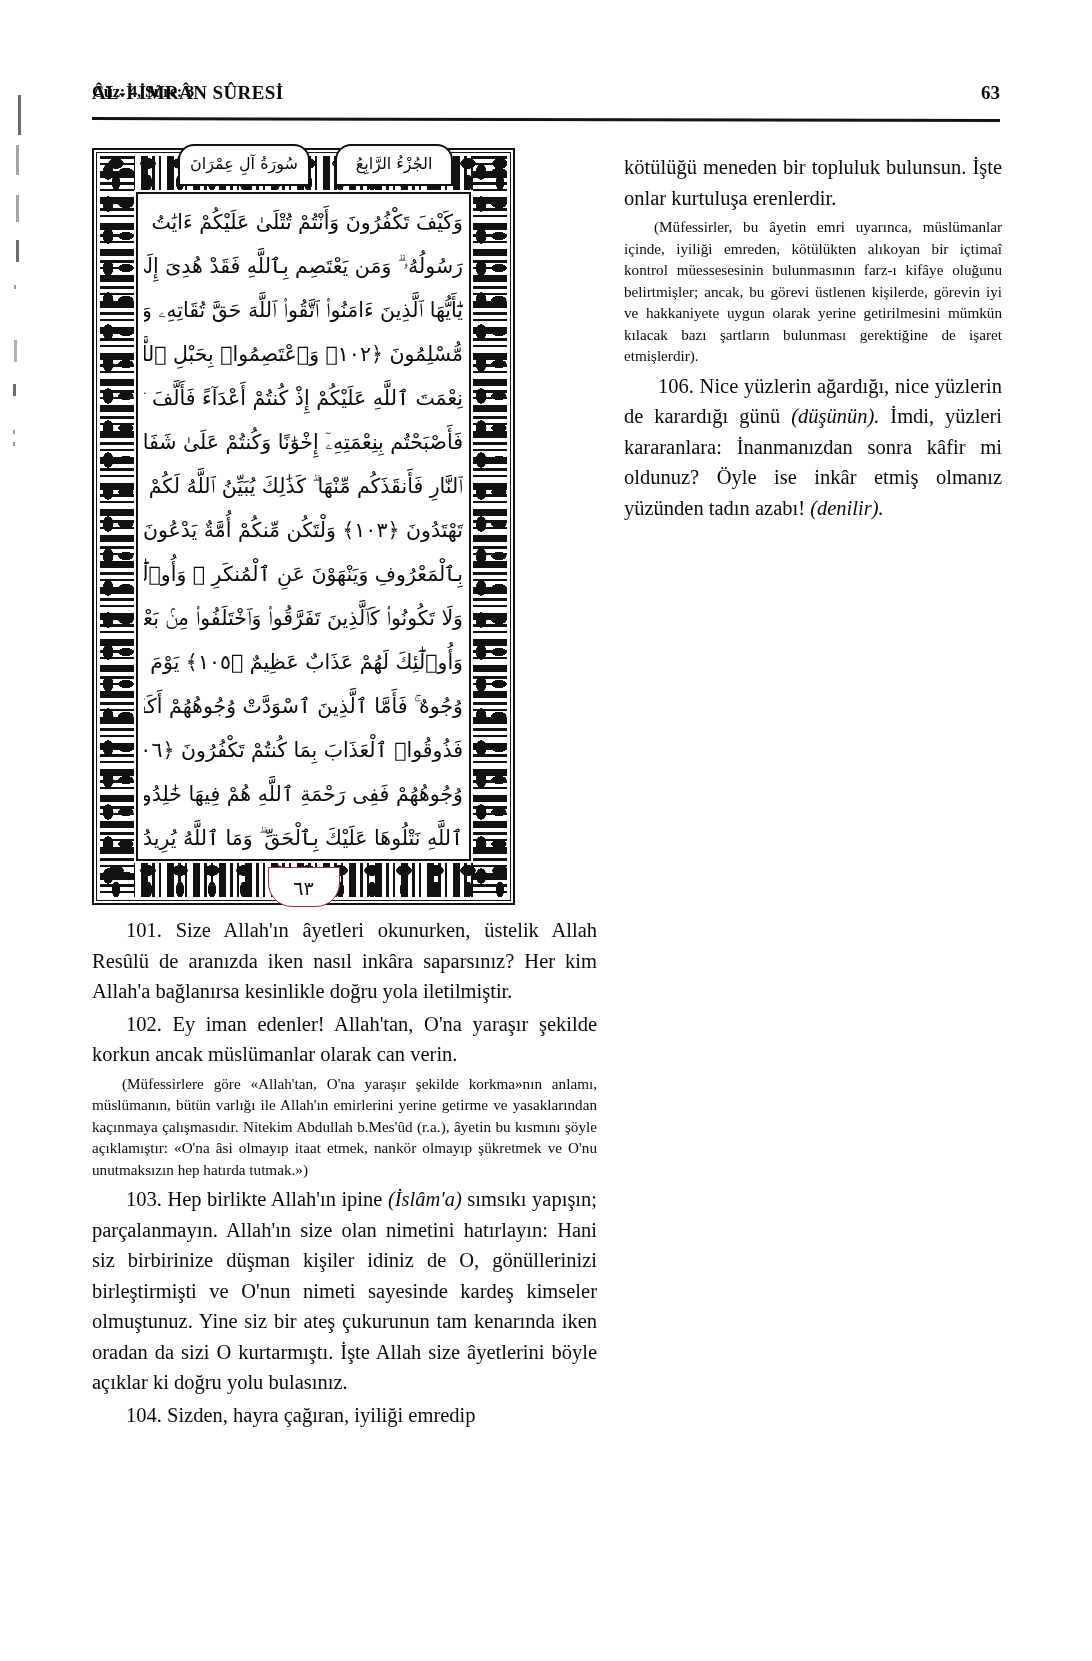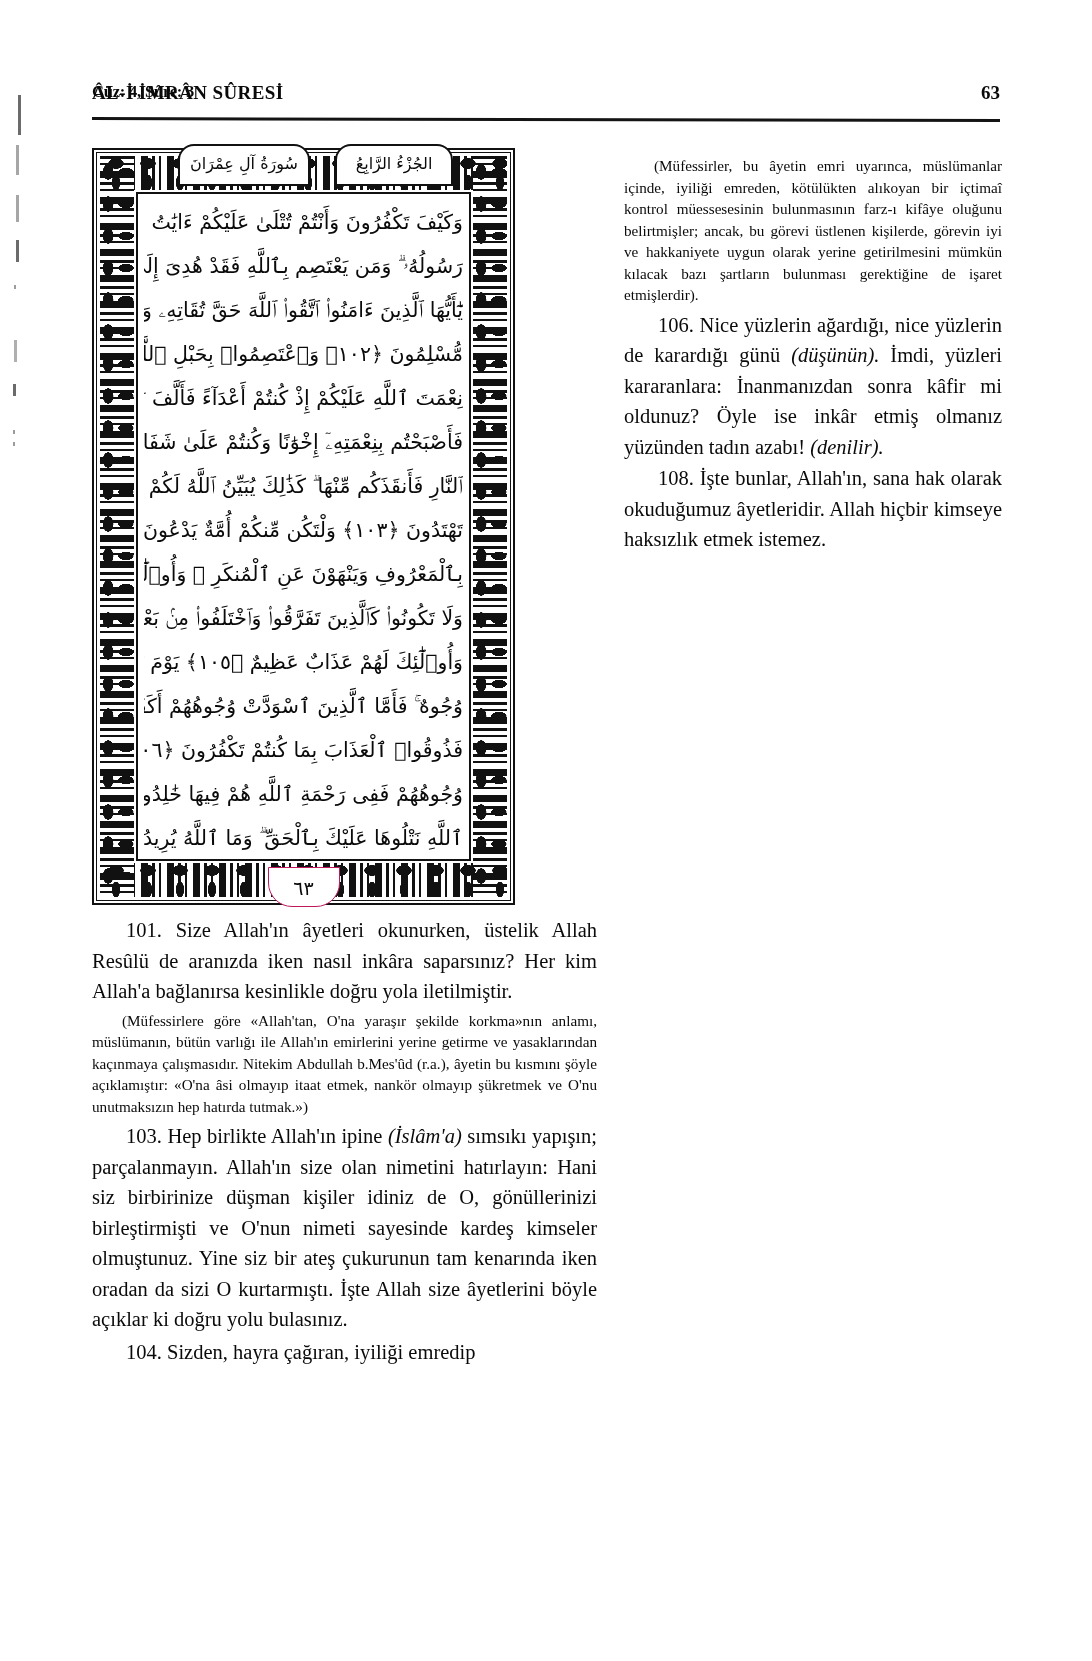--- a/index.html
+++ b/index.html
@@ -311,23 +311,24 @@
         <span class="ayah-line">وَأُو۟لَٰٓئِكَ لَهُمْ عَذَابٌ عَظِيمٌ ﴿١٠٥﴾ يَوْمَ تَبْيَضُّ وُجُوهٌ وَتَسْوَدُّ</span>
         <span class="ayah-line">وُجُوهٌ ۚ فَأَمَّا ٱلَّذِينَ ٱسْوَدَّتْ وُجُوهُهُمْ أَكَفَرْتُم بَعْدَ إِيمَٰنِكُمْ</span>
         <span class="ayah-line">فَذُوقُوا۟ ٱلْعَذَابَ بِمَا كُنتُمْ تَكْفُرُونَ ﴿١٠٦﴾ وَأَمَّا ٱلَّذِينَ ٱبْيَضَّتْ</span>
         <span class="ayah-line">وُجُوهُهُمْ فَفِى رَحْمَةِ ٱللَّهِ هُمْ فِيهَا خَٰلِدُونَ ﴿١٠٧﴾ تِلْكَ ءَايَٰتُ</span>
         <span class="ayah-line">ٱللَّهِ نَتْلُوهَا عَلَيْكَ بِٱلْحَقِّ ۗ وَمَا ٱللَّهُ يُرِيدُ ظُلْمًا لِّلْعَٰلَمِينَ ﴿١٠٨﴾</span>
       </div>
   </div>
 
   <div id="left-body">
       <p class="tr-verse block-first"><span>101. </span>Size Allah'ın âyetleri okunurken, üstelik Allah Resûlü de aranızda iken nasıl inkâra saparsınız? Her kim Allah'a bağlanırsa kesinlikle doğru yola iletilmiştir.</p>
+      <p class="tr-verse"><span>102. </span>Ey iman edenler! Allah'tan, O'na yaraşır şekilde korkun ancak müslümanlar olarak can verin.</p>
       <p class="tr-note">(Müfessirlere göre «Allah'tan, O'na yaraşır şekilde korkma»nın anlamı, müslümanın, bütün varlığı ile Allah'ın emirlerini yerine getirme ve yasaklarından kaçınmaya çalışmasıdır. Nitekim Abdullah b.Mes'ûd (r.a.), âyetin bu kısmını şöyle açıklamıştır: «O'na âsi olmayıp itaat etmek, nankör olmayıp şükretmek ve O'nu unutmaksızın hep hatırda tutmak.»)</p>
       <p class="tr-verse"><span>103. </span>Hep birlikte Allah'ın ipine <i>(İslâm'a)</i> sımsıkı yapışın; parçalanmayın. Allah'ın size olan nimetini hatırlayın: Hani siz birbirinize düşman kişiler idiniz de O, gönüllerinizi birleştirmişti ve O'nun nimeti sayesinde kardeş kimseler olmuştunuz. Yine siz bir ateş çukurunun tam kenarında iken oradan da sizi O kurtarmıştı. İşte Allah size âyetlerini böyle açıklar ki doğru yolu bulasınız.</p>
       <p class="tr-verse"><span>104. </span>Sizden, hayra çağıran, iyiliği emredip</p>
     </div>
 </div>
 
 <div class="col-right" id="right-body">
+    <p class="tr-verse cont block-first">kötülüğü meneden bir topluluk bulunsun. İşte onlar kurtuluşa erenlerdir.</p>
     <p class="tr-note">(Müfessirler, bu âyetin emri uyarınca, müslümanlar içinde, iyiliği emreden, kötülükten alıkoyan bir içtimaî kontrol müessesesinin bulunmasının farz-ı kifâye oluğunu belirtmişler; ancak, bu görevi üstlenen kişilerde, görevin iyi ve hakkaniyete uygun olarak yerine getirilmesini mümkün kılacak bazı şartların bulunması gerektiğine de işaret etmişlerdir).</p>
     <p class="tr-verse"><span>106. </span>Nice yüzlerin ağardığı, nice yüzlerin de karardığı günü <i>(düşünün).</i> İmdi, yüzleri kararanlara: İnanmanızdan sonra kâfir mi oldunuz? Öyle ise inkâr etmiş olmanız yüzünden tadın azabı! <i>(denilir).</i></p>
-    <p class="tr-verse"><span>108. </span>İşte bunlar, Allah'ın, sana hak olarak okuduğumuz âyetleridir. Allah hiçbir kimseye haksızlık etmek istemez.</p>
   </div>
 
 </body></html>

